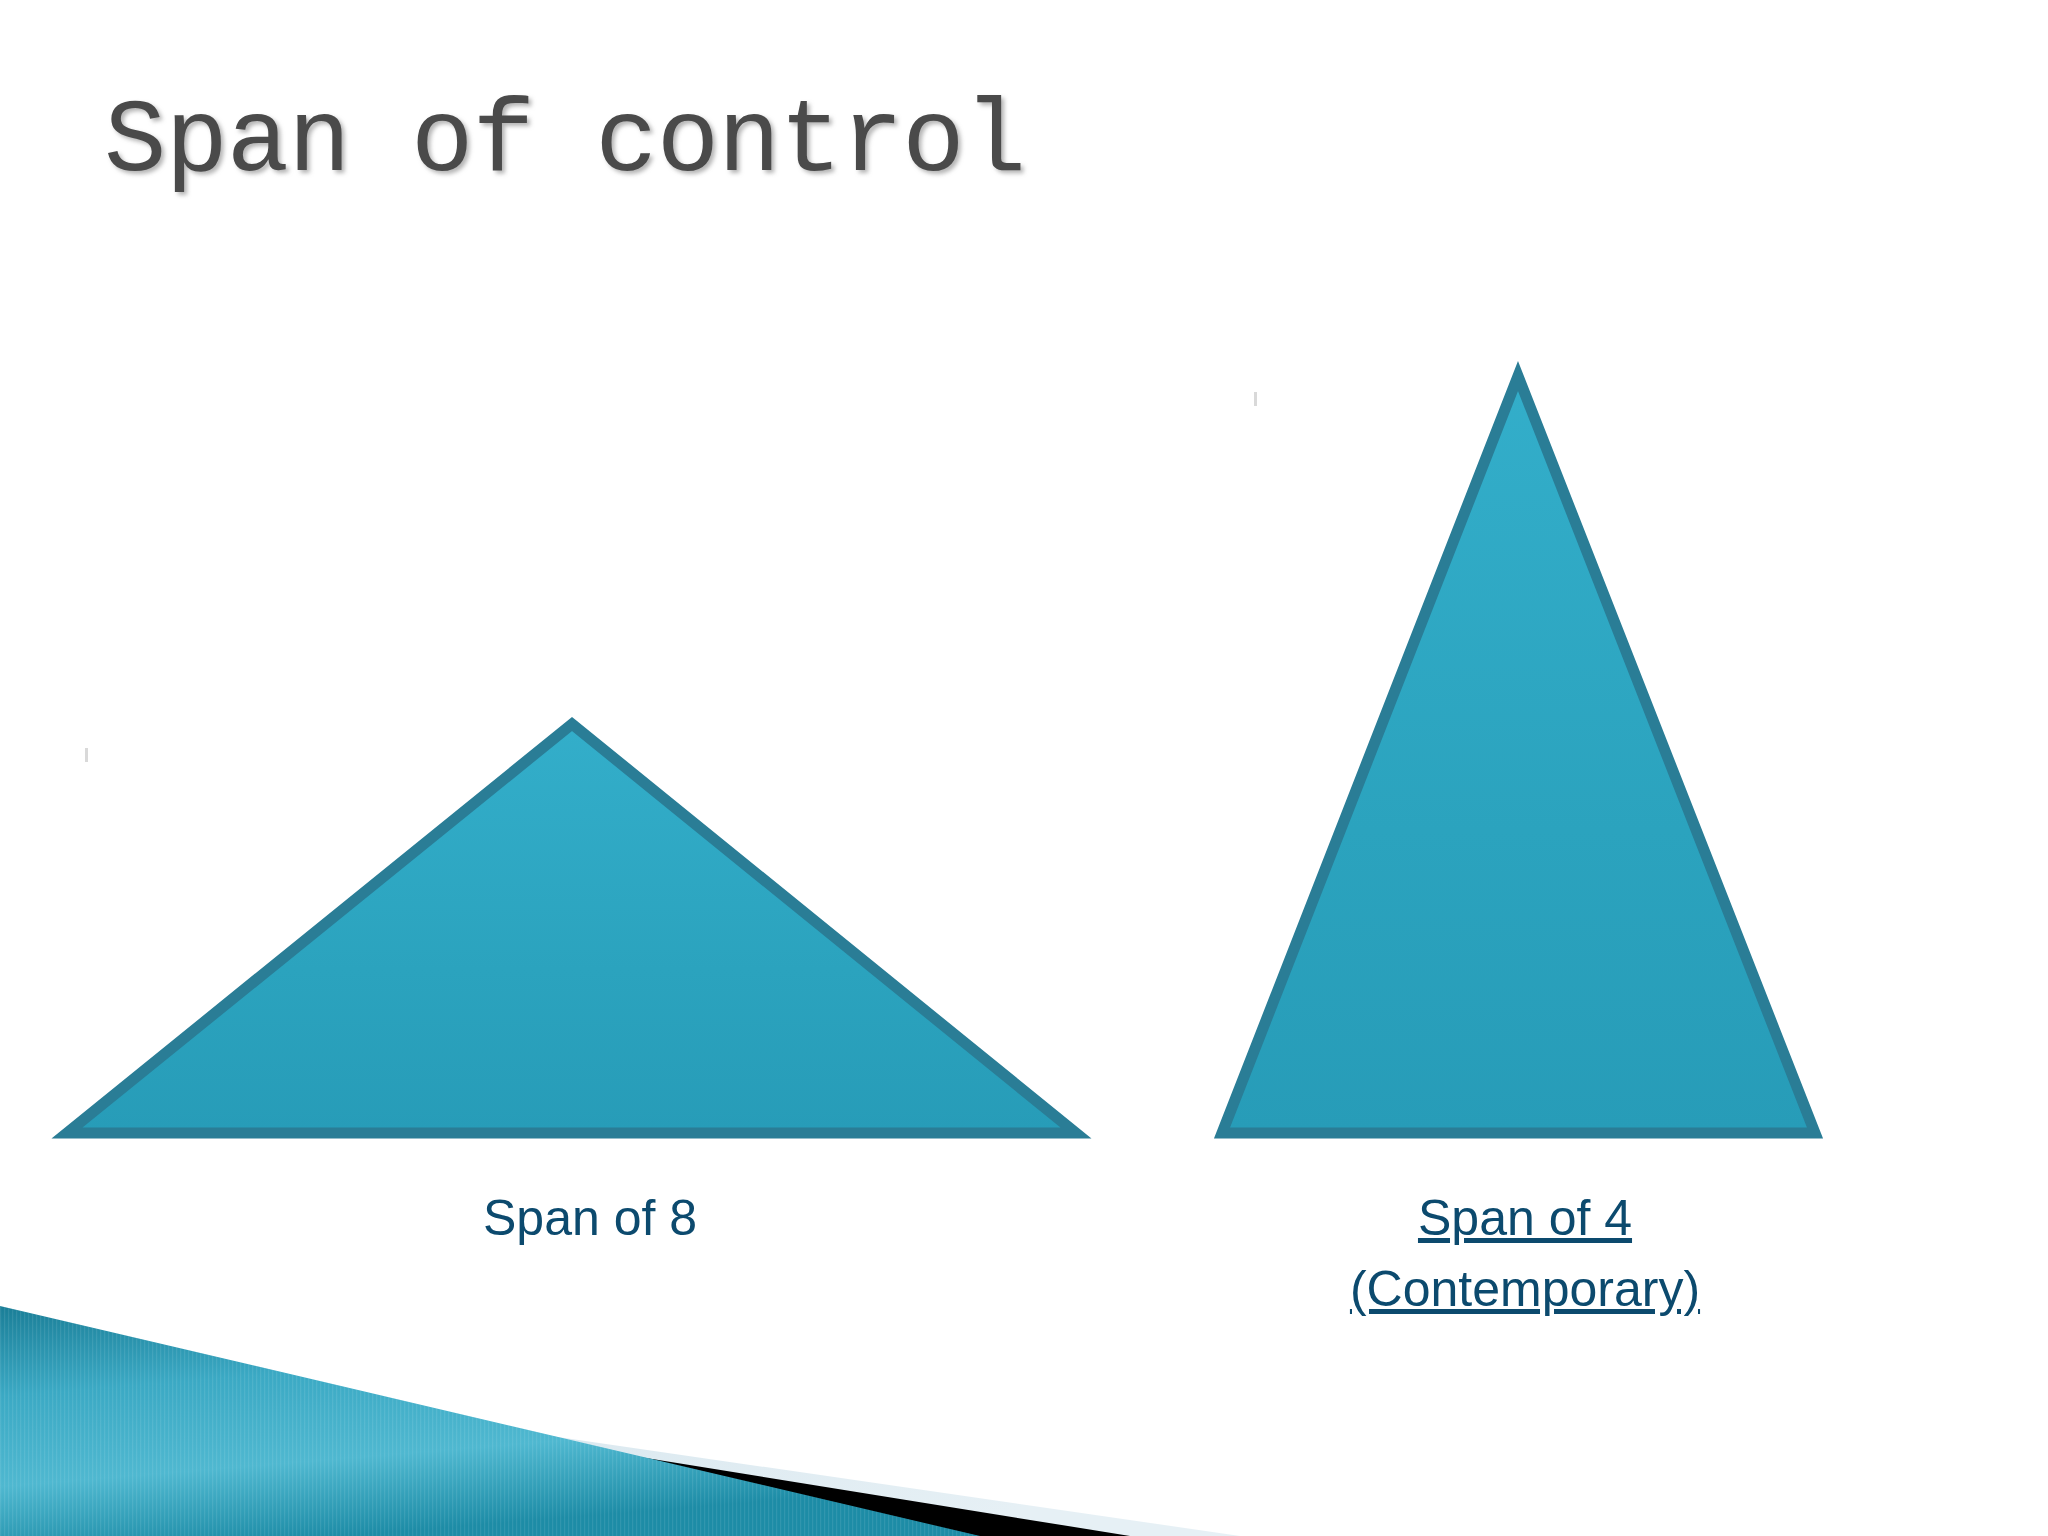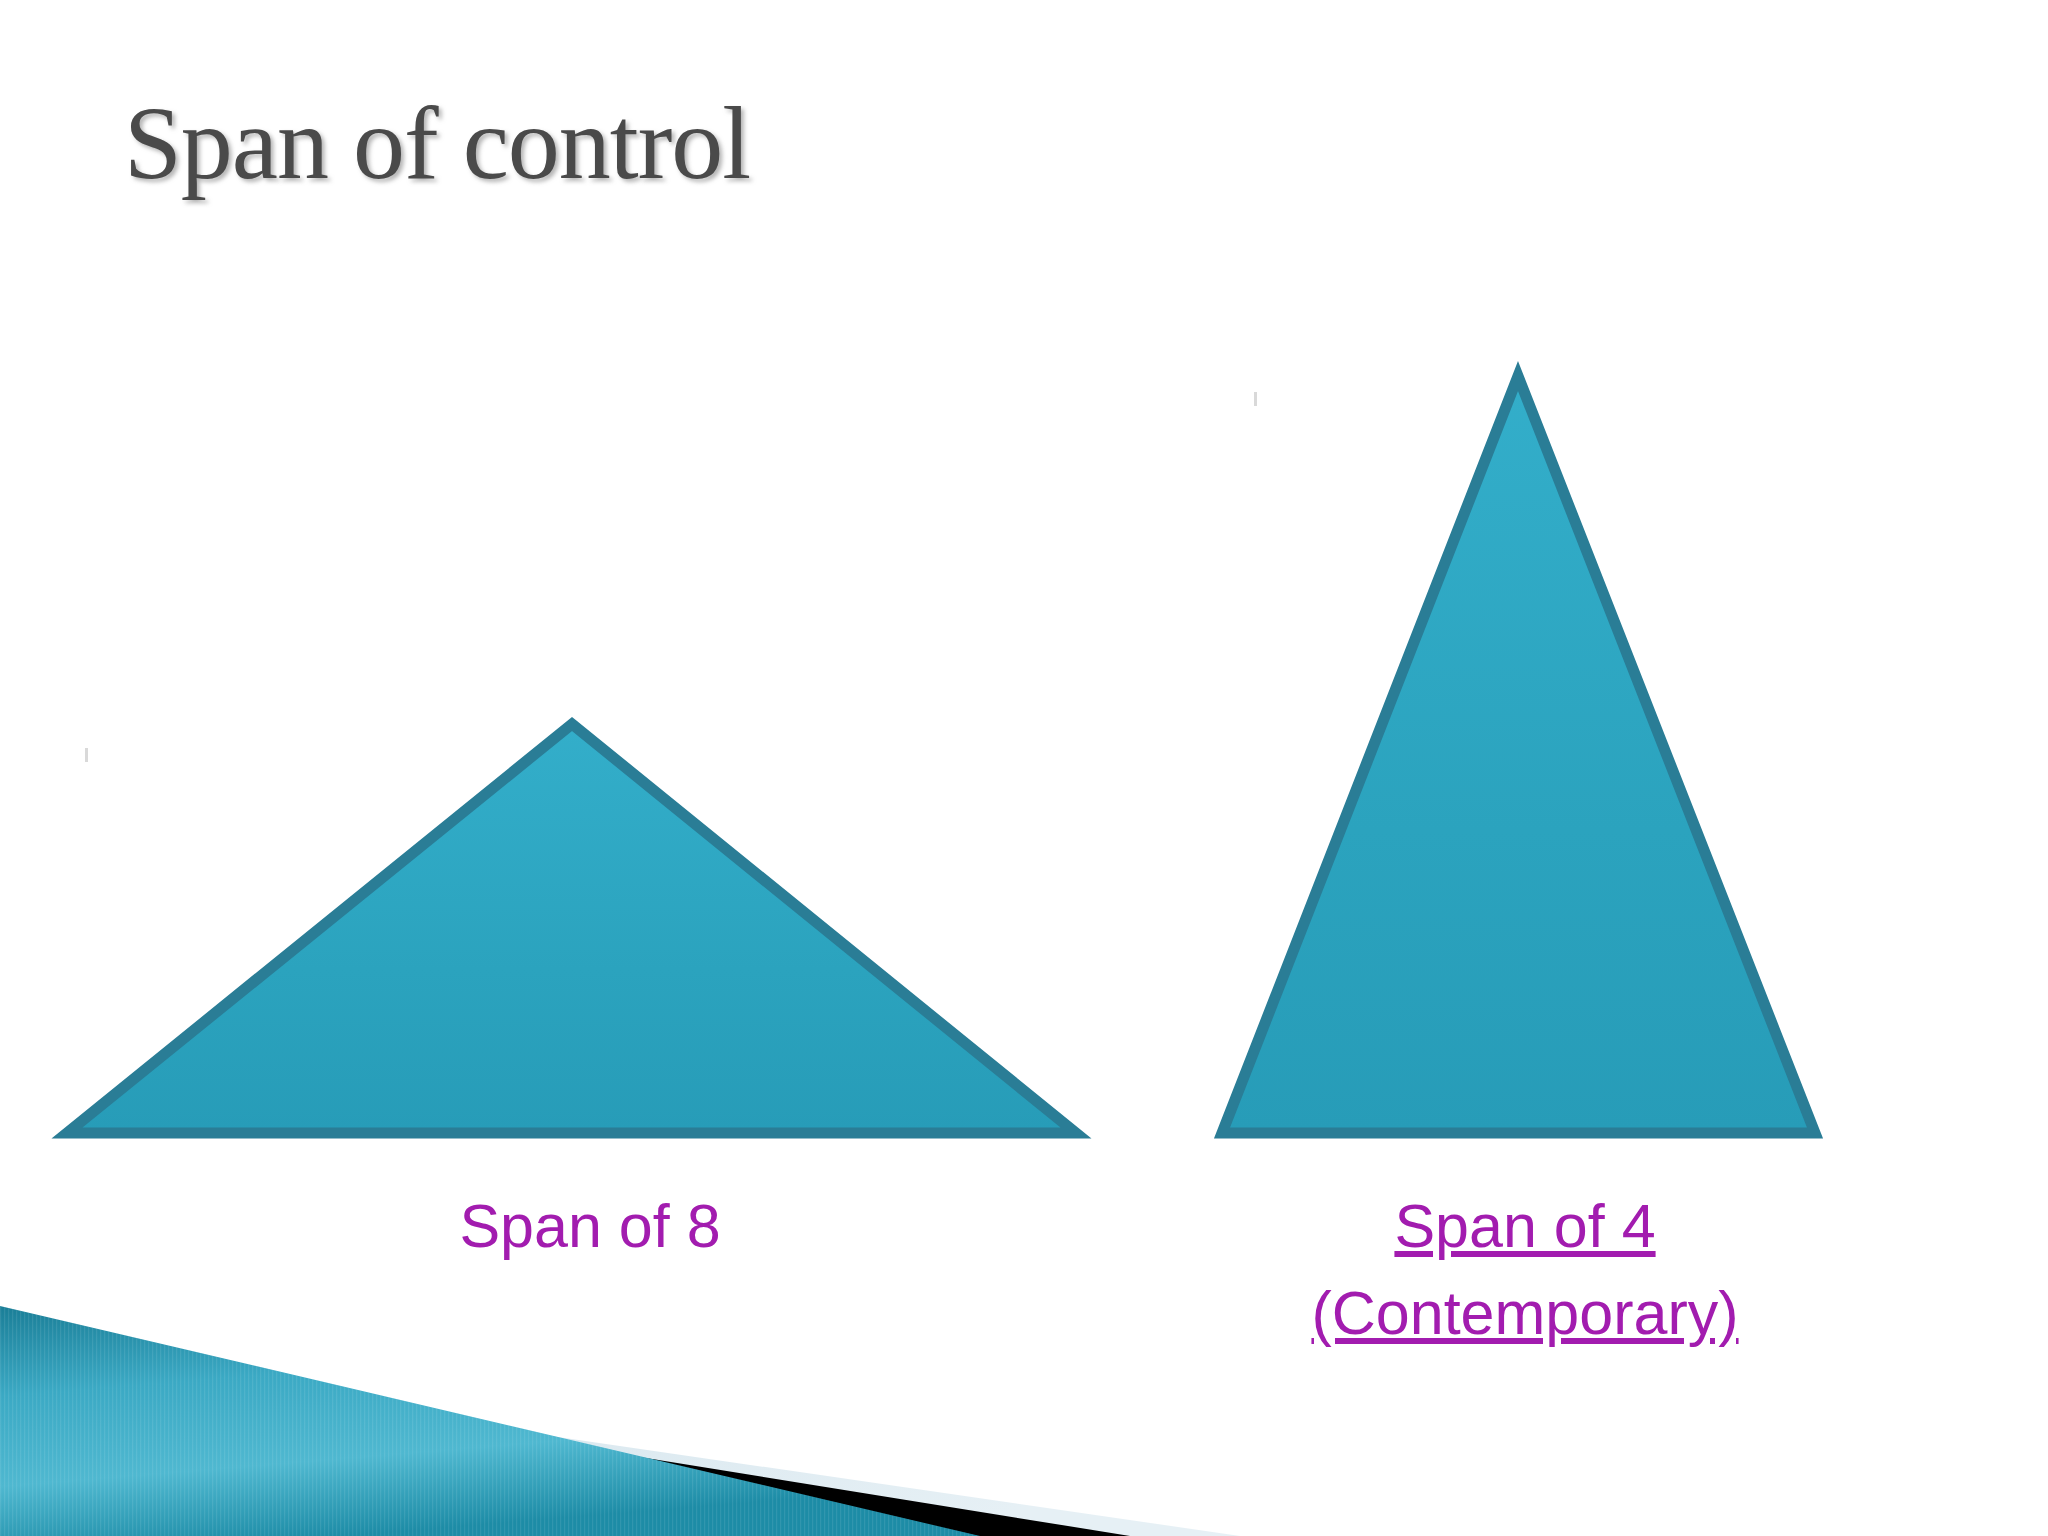--- a/index.html
+++ b/index.html
@@ -17,23 +17,23 @@
     position: relative;
     width: 2048px;
     height: 1536px;
     background: #ffffff;
     overflow: hidden;
   }
 
   
   #slide-title {
     position: absolute;
-    left: 124px;
+    left: 104px;
     top: 88px;
-    font-family: Liberation Serif, serif;
+    font-family: Liberation Mono, monospace;
     font-size: 104px;
     font-weight: 400;
     letter-spacing: -1px;
     color: #4a4a4a;
     white-space: nowrap;
     text-shadow: 3px 3px 4px rgba(120,120,120,0.55);
     line-height: 1.05;
   }
 
   
@@ -44,23 +44,23 @@
     width: 2048px;
     height: 1536px;
     pointer-events: none;
   }
   #diagram svg { display: block; }
 
   
   .caption-block {
     position: absolute;
     text-align: center;
-    color: #a21caf;
+    color: #0c4a6e;
     font-family: "Liberation Sans", sans-serif;
-    font-size: 61px;
+    font-size: 50px;
     font-weight: 400;
     line-height: 1.42;
     white-space: nowrap;
   }
   #caption-left  { left: 290px;  top: 1183px; width: 600px; }
   #caption-right { left: 1215px; top: 1183px; width: 620px; text-decoration: underline; }
   .caption-line { display: block; }
 
   
   #corner-decoration {

